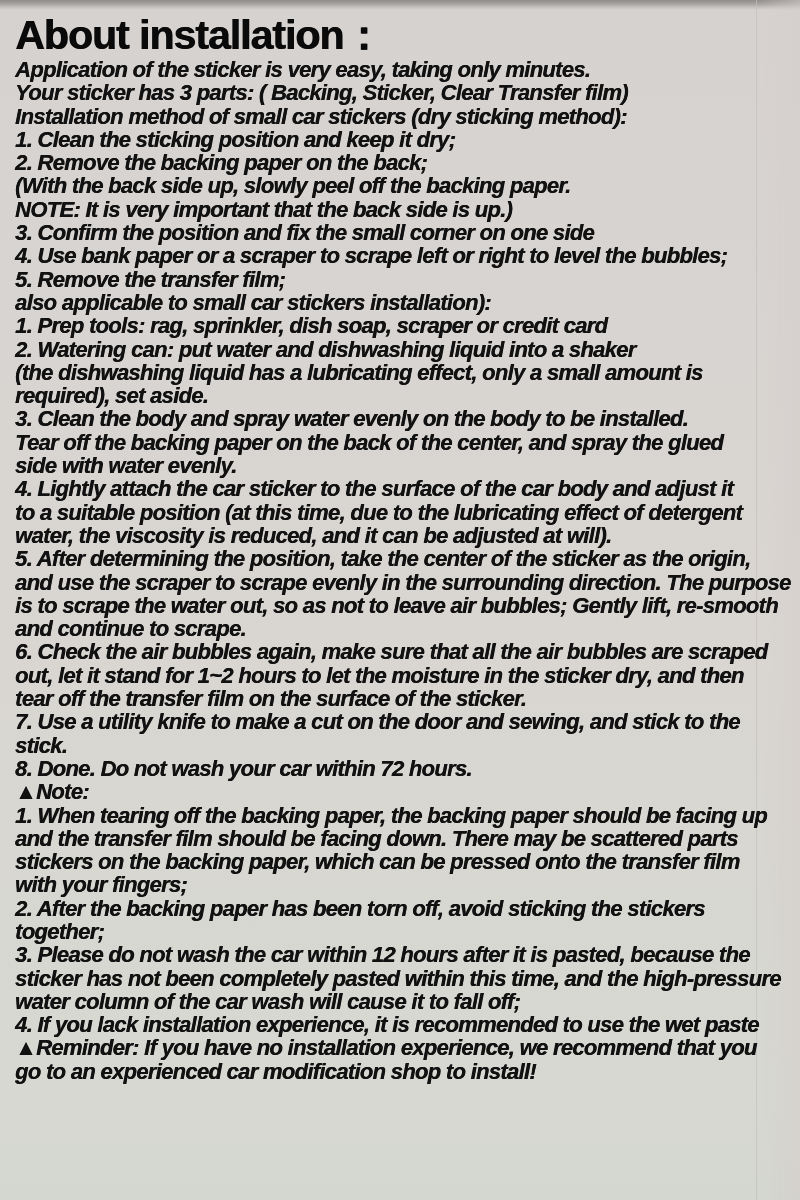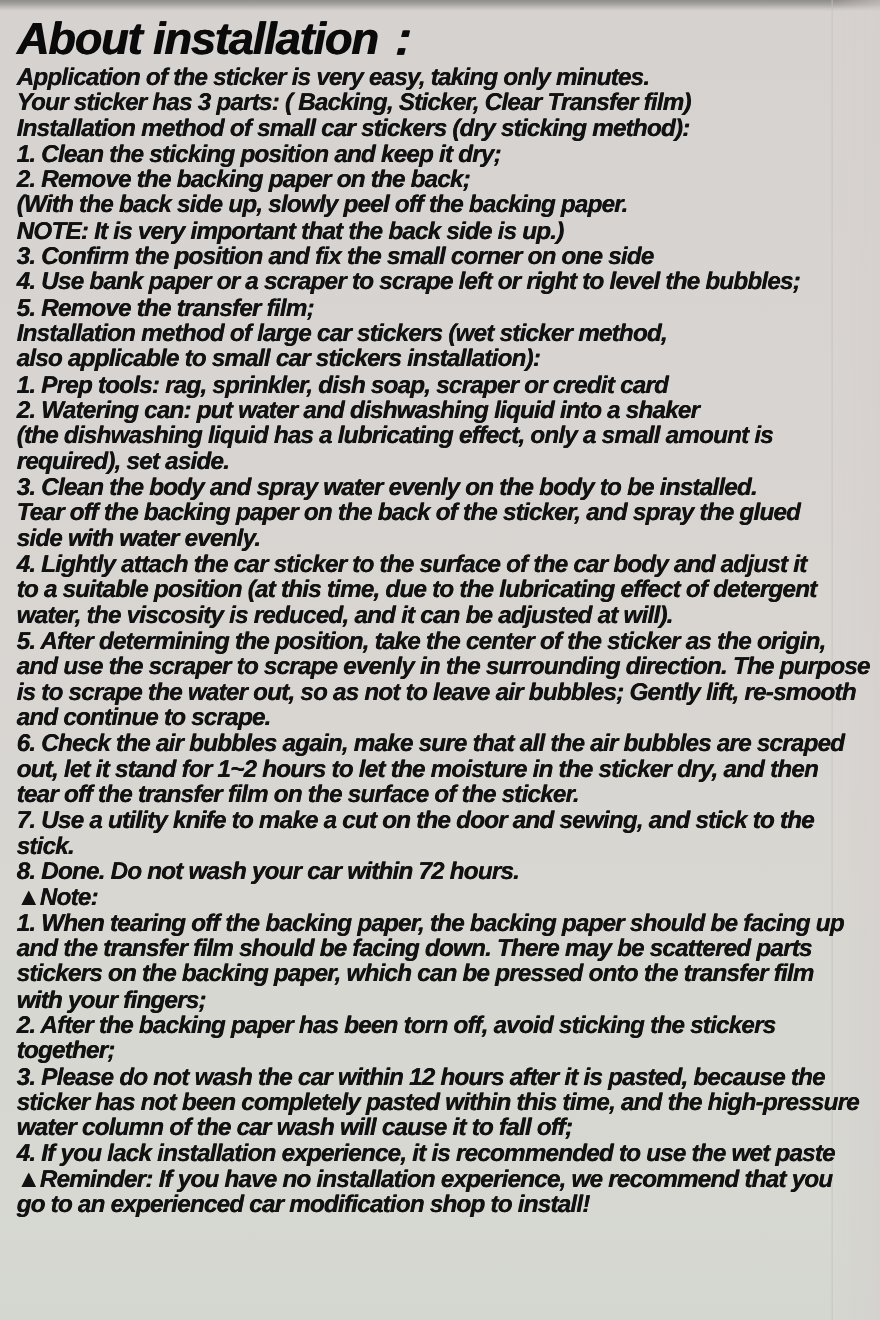--- a/index.html
+++ b/index.html
@@ -26,21 +26,20 @@
   }
   .page {
     position: relative;
     padding: 14px 10px 0 15px;
     color: #0f0f0f;
   }
   h1.title {
     font-size: 41px;
     line-height: 43px;
     font-weight: bold;
-    font-style: italic;
     letter-spacing: -1px;
     color: #0a0a0a;
     text-shadow: 0.8px 0 0 currentColor;
     white-space: nowrap;
     margin-bottom: 1px;
   }
   .lines .line {
     font-size: 22px;
     font-weight: bold;
     font-style: italic;
@@ -64,28 +63,27 @@
       <div class="line">Application of the sticker is very easy, taking only minutes.</div>
       <div class="line">Your sticker has 3 parts: ( Backing, Sticker, Clear Transfer film)</div>
       <div class="line">Installation method of small car stickers (dry sticking method):</div>
       <div class="line">1. Clean the sticking position and keep it dry;</div>
       <div class="line">2. Remove the backing paper on the back;</div>
       <div class="line">(With the back side up, slowly peel off the backing paper.</div>
       <div class="line">NOTE: It is very important that the back side is up.)</div>
       <div class="line">3. Confirm the position and fix the small corner on one side</div>
       <div class="line">4. Use bank paper or a scraper to scrape left or right to level the bubbles;</div>
       <div class="line">5. Remove the transfer film;</div>
-      <div class="line">Installation method of large car stickers (wet sticker method,</div>
       <div class="line">also applicable to small car stickers installation):</div>
       <div class="line">1. Prep tools: rag, sprinkler, dish soap, scraper or credit card</div>
       <div class="line">2. Watering can: put water and dishwashing liquid into a shaker</div>
       <div class="line">(the dishwashing liquid has a lubricating effect, only a small amount is</div>
       <div class="line">required), set aside.</div>
       <div class="line">3. Clean the body and spray water evenly on the body to be installed.</div>
-      <div class="line">Tear off the backing paper on the back of the sticker, and spray the glued</div>
+      <div class="line">Tear off the backing paper on the back of the center, and spray the glued</div>
       <div class="line">side with water evenly.</div>
       <div class="line">4. Lightly attach the car sticker to the surface of the car body and adjust it</div>
       <div class="line">to a suitable position (at this time, due to the lubricating effect of detergent</div>
       <div class="line">water, the viscosity is reduced, and it can be adjusted at will).</div>
       <div class="line">5. After determining the position, take the center of the sticker as the origin,</div>
       <div class="line">and use the scraper to scrape evenly in the surrounding direction. The purpose</div>
       <div class="line">is to scrape the water out, so as not to leave air bubbles; Gently lift, re-smooth</div>
       <div class="line">and continue to scrape.</div>
       <div class="line">6. Check the air bubbles again, make sure that all the air bubbles are scraped</div>
       <div class="line">out, let it stand for 1~2 hours to let the moisture in the sticker dry, and then</div>

